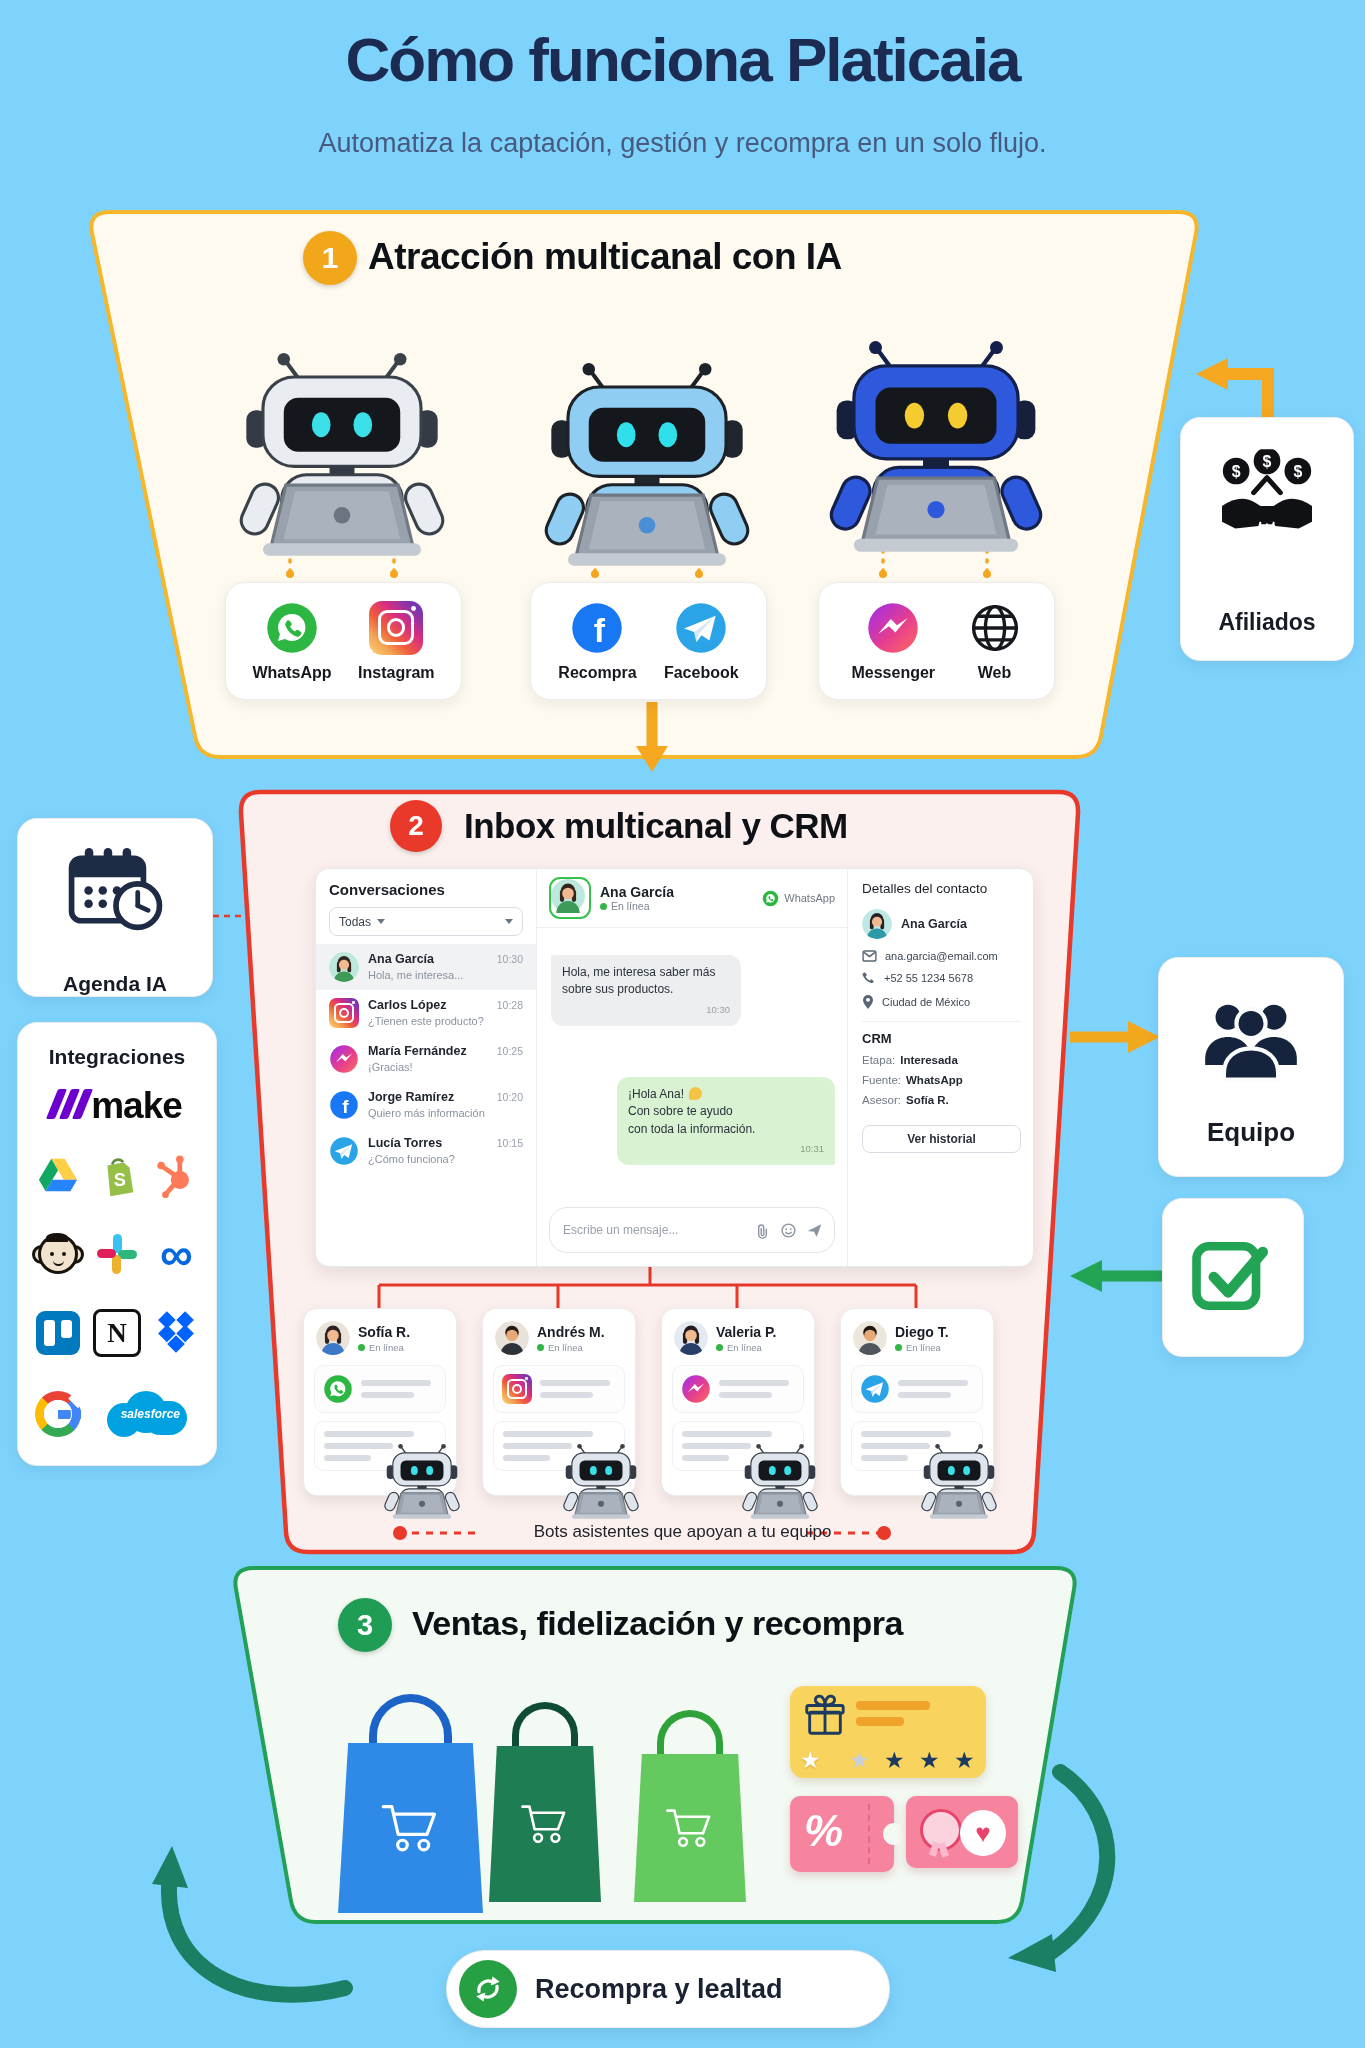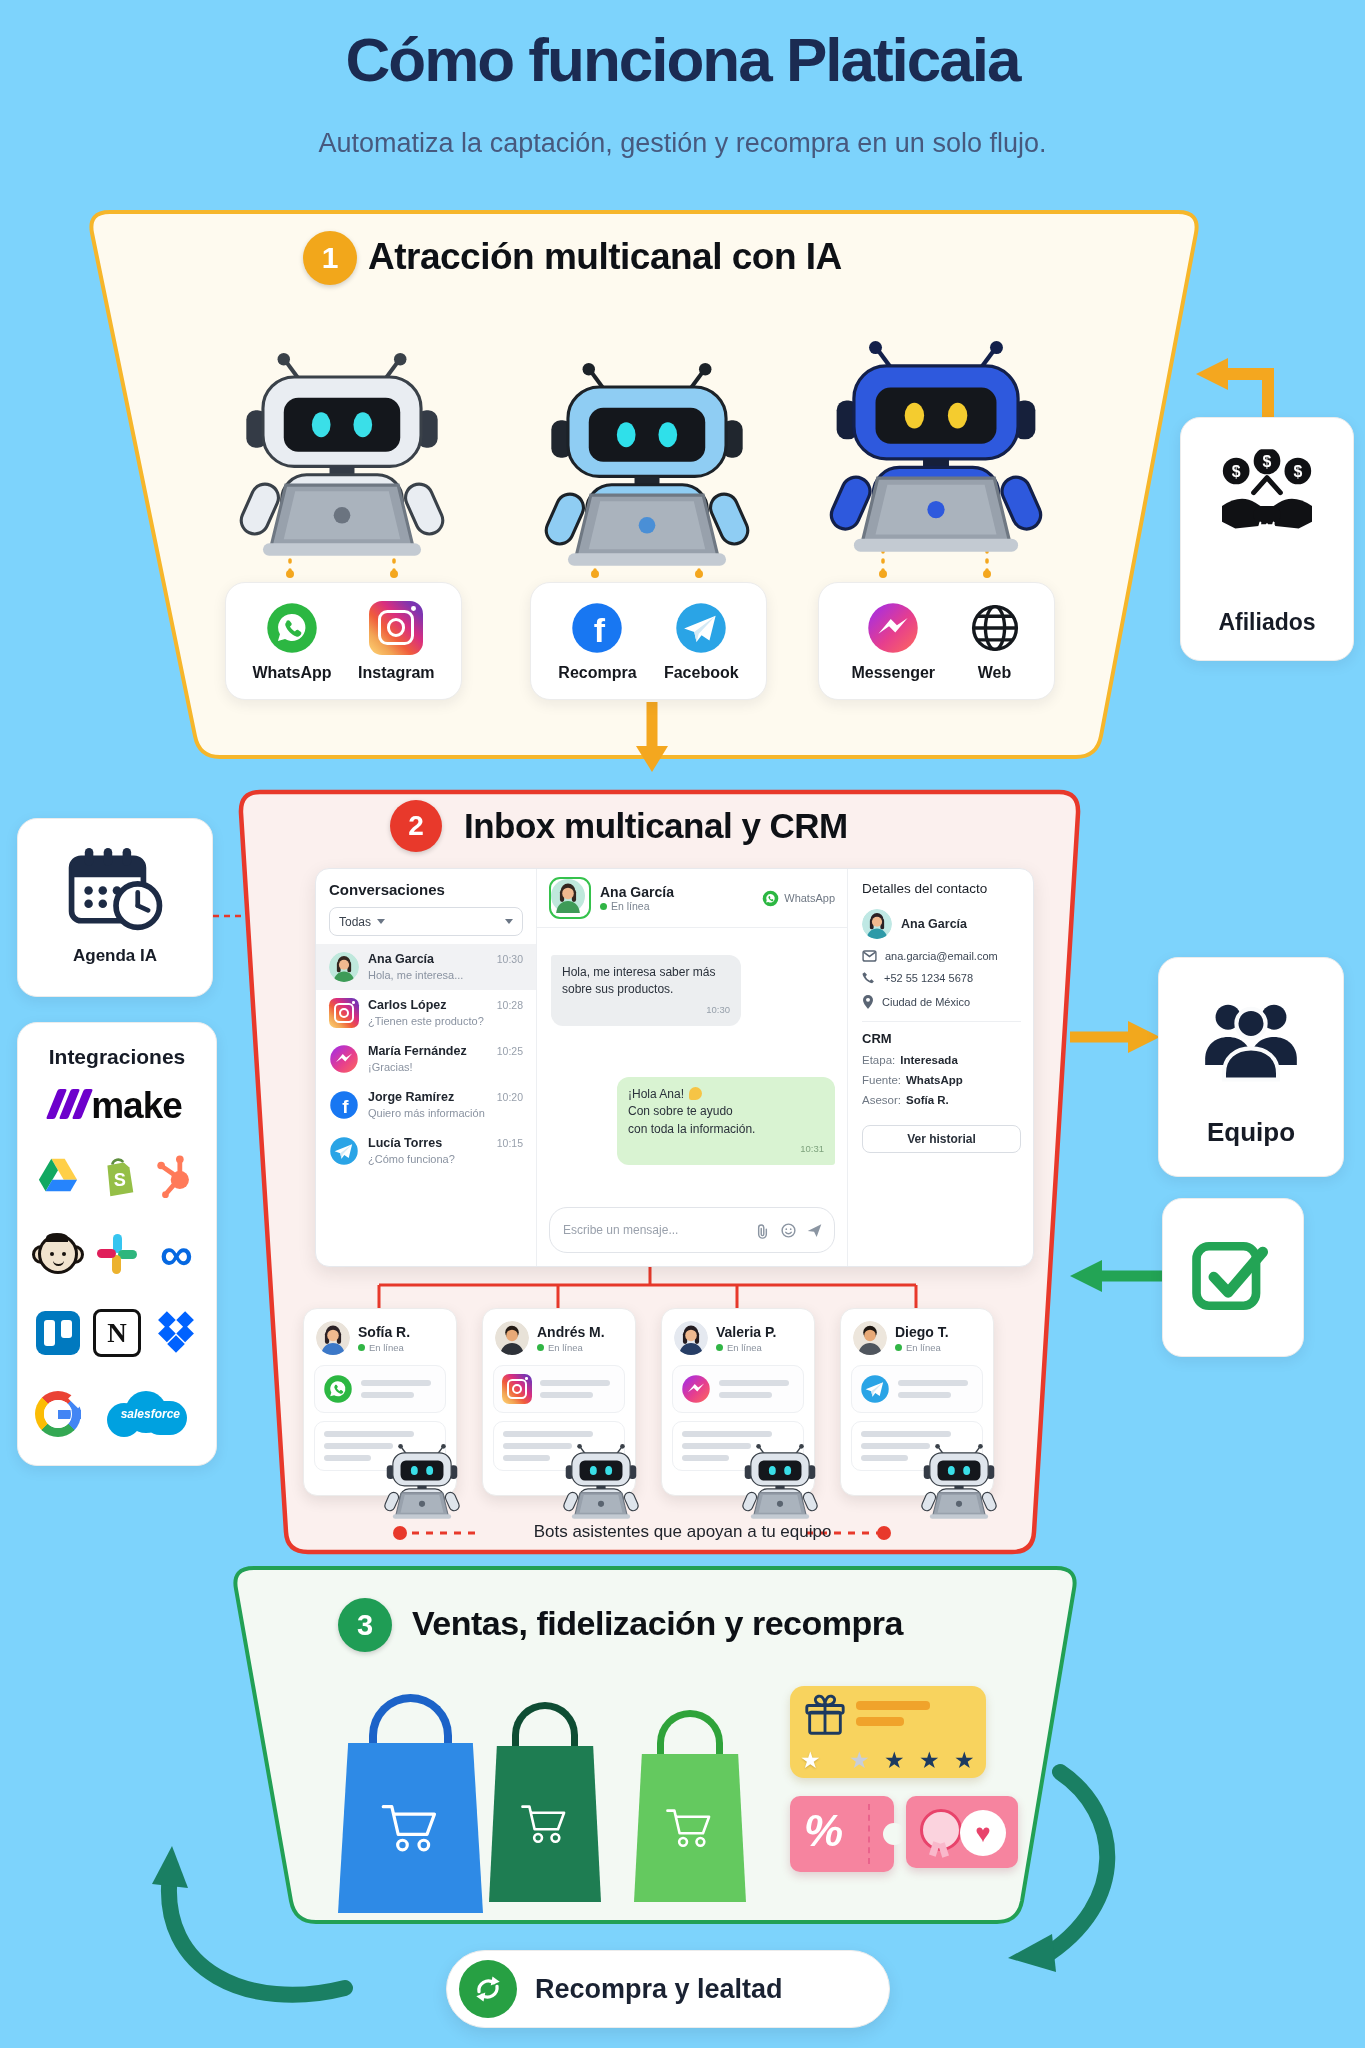--- a/index.html
+++ b/index.html
@@ -536,21 +536,21 @@
       <div class="abs sidelabel" style="left:0;right:0;bottom:24px;font-size:23px">Afiliados</div>
     </div>
 
     <div class="abs badge" style="left:390px;top:800px;width:52px;height:52px;background:#E8392B;font-size:28px">2</div>
     <div class="abs sect-title" style="left:464px;top:806px;font-size:35px">Inbox multicanal y CRM</div>
 
     <div class="abs wbox" style="left:17px;top:818px;width:194px;height:177px">
       <svg class="abs" style="left:46px;top:24px" width="104" height="95" viewBox="0 0 110 100">
           <use href="#agendaic"></use>
         </svg>
-      <div class="abs sidelabel" style="left:0;right:0;bottom:30px;font-size:17px">Agenda IA</div>
+      <div class="abs sidelabel" style="left:0;right:0;bottom:0;font-size:21px">Agenda IA</div>
     </div>
 
     <div class="abs wbox" style="left:17px;top:1022px;width:198px;height:442px">
       <div class="abs sidelabel" style="left:0;right:0;top:22px;font-size:21px">Integraciones</div>
       <div class="abs" style="left:0;right:0;top:62px;display:flex;align-items:center;justify-content:center">
         <span><i class="makebar"></i><i class="makebar"></i><i class="makebar"></i></span>
         <span class="maketxt">make</span>
       </div>
       <div class="int-grid">
         <svg width="46" height="42" viewBox="0 0 48 44">

